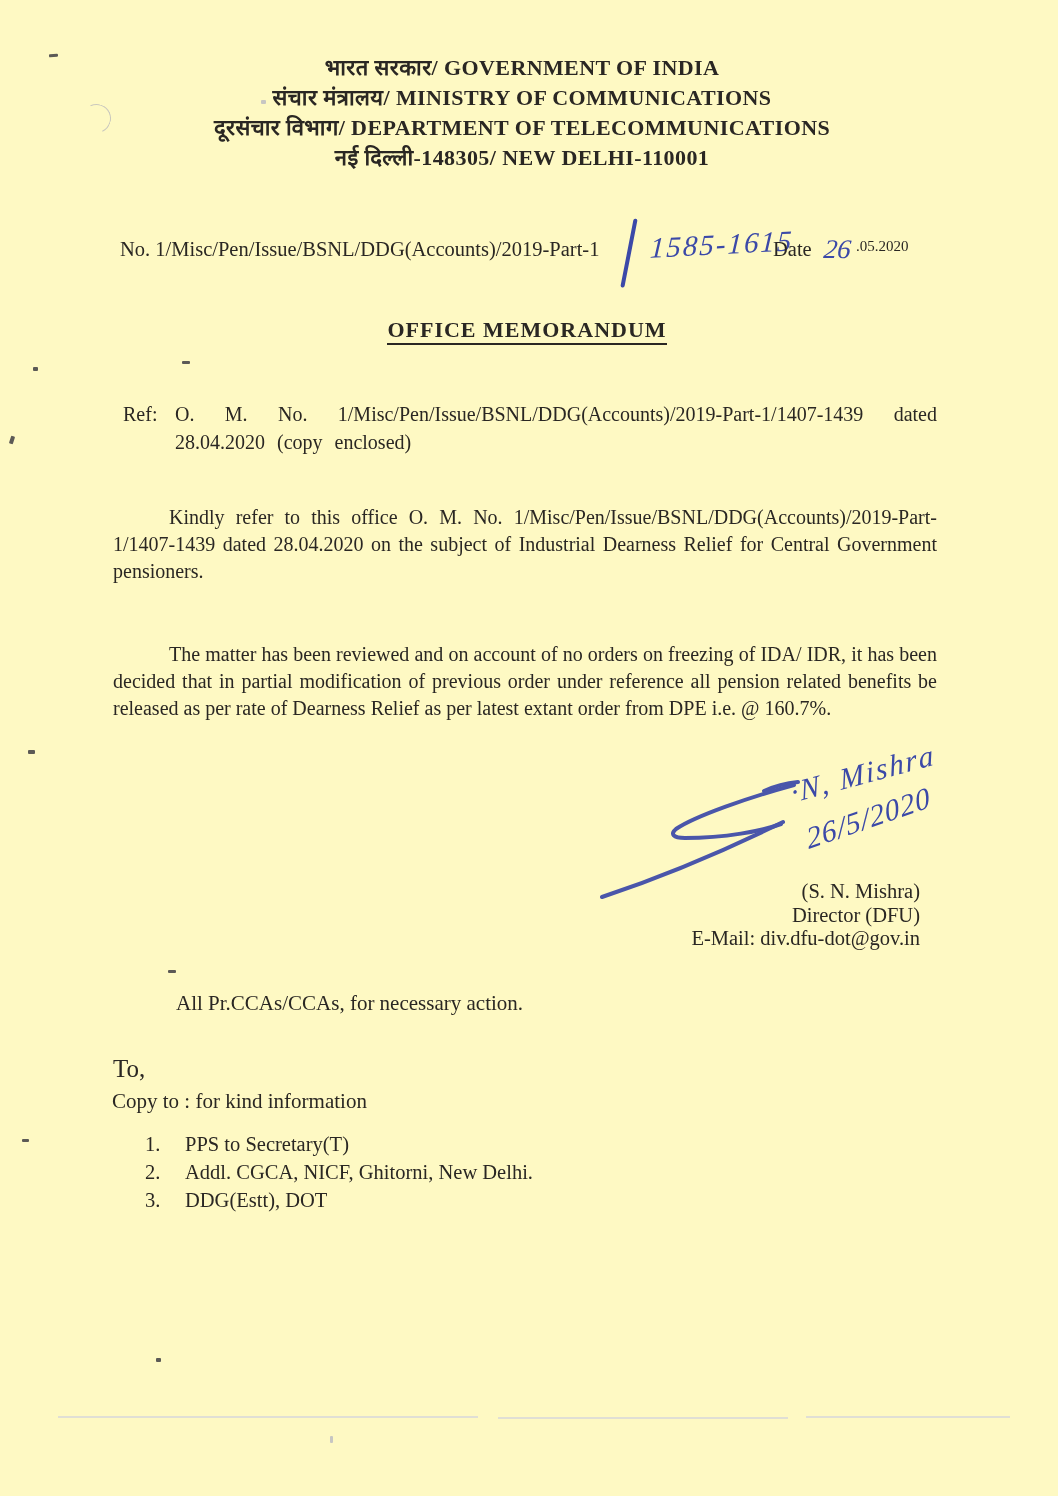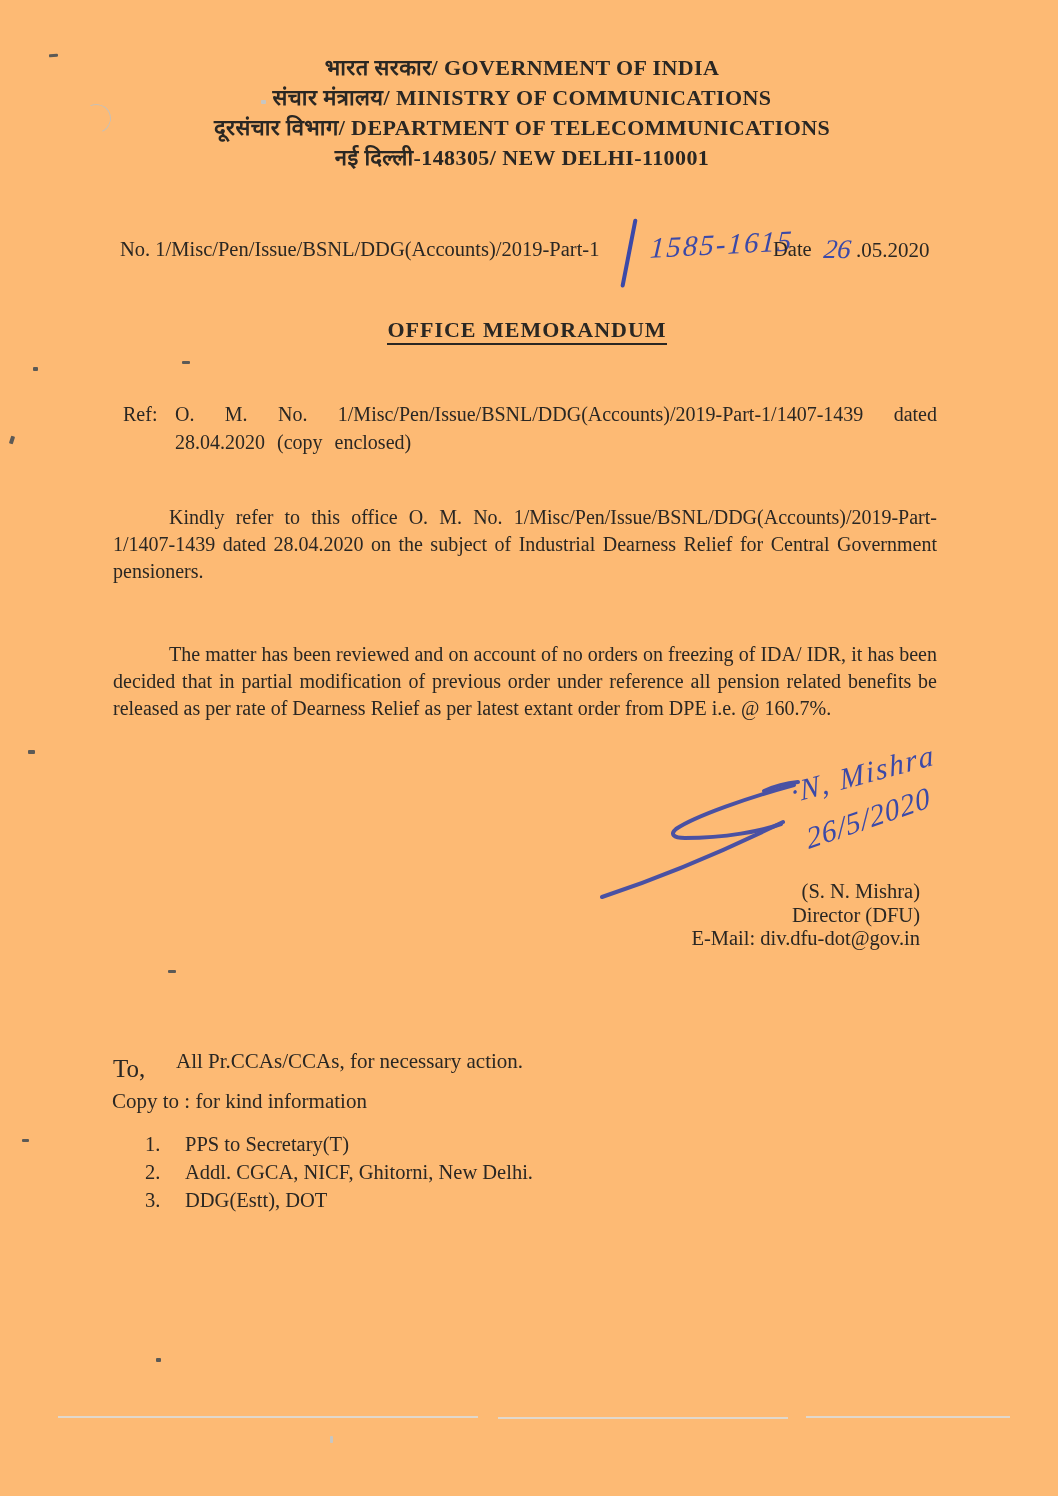--- a/index.html
+++ b/index.html
@@ -1,21 +1,21 @@
 <!DOCTYPE html>
 <html><head>
 <meta charset="utf-8">
 <style>
   html,body{
     margin:0;padding:0;background:#ffffff;
   }
   .page{
     position:relative;
     width:1058px;height:1496px;
-    background:#fdba74;
+    background:#fef9c3;
     overflow:hidden;
     font-family:"Liberation Serif","DejaVu Serif",serif;
     color:#262421;
   }
   
   .header{
     position:absolute;top:53px;left:0;right:14px;
     text-align:center;font-weight:bold;
   }
   .h-line{
@@ -43,21 +43,21 @@
     position:absolute;left:773px;top:238px;
     font-size:20.5px;color:#2a2723;
   }
   .hw-day{
     position:absolute;left:824px;top:234px;
     font-size:27px;font-style:italic;
     transform:skewX(-6deg);
   }
   .date-printed{
     position:absolute;left:856px;top:238px;
-    font-size:21px;color:#2a2723;
+    font-size:15px;color:#2a2723;
   }
   
   .memo-title{
     position:absolute;left:0;right:4px;top:317px;
     text-align:center;
   }
   .memo-title span{
     font-size:22px;font-weight:bold;letter-spacing:1px;
     color:#2a2723;
     border-bottom:2.5px solid #2a2723;
@@ -97,21 +97,21 @@
     transform-origin:left bottom;
     white-space:nowrap;
   }
   .sig-typed{
     position:absolute;right:138px;top:880px;
     text-align:right;font-size:20.5px;line-height:23.5px;
     color:#2a2723;white-space:nowrap;
   }
   
   .to-label{position:absolute;left:113px;top:1007px;font-size:25px;color:#2a2723;margin-top:48px;}
-  .to-line{position:absolute;left:176px;top:1049px;font-size:21px;color:#2a2723;}
+  .to-line{position:absolute;left:176px;top:991px;font-size:21px;color:#2a2723;}
   .copy-label{position:absolute;left:112px;top:1089px;font-size:21px;color:#2a2723;}
   .copy-list{
     position:absolute;left:145px;top:1130px;
     margin:0;padding:0;list-style:none;
     font-size:20.5px;line-height:28px;color:#2a2723;
     counter-reset:copyitem;
   }
   .copy-list li{counter-increment:copyitem;}
   .copy-list li::before{
     content:counter(copyitem) ".";

